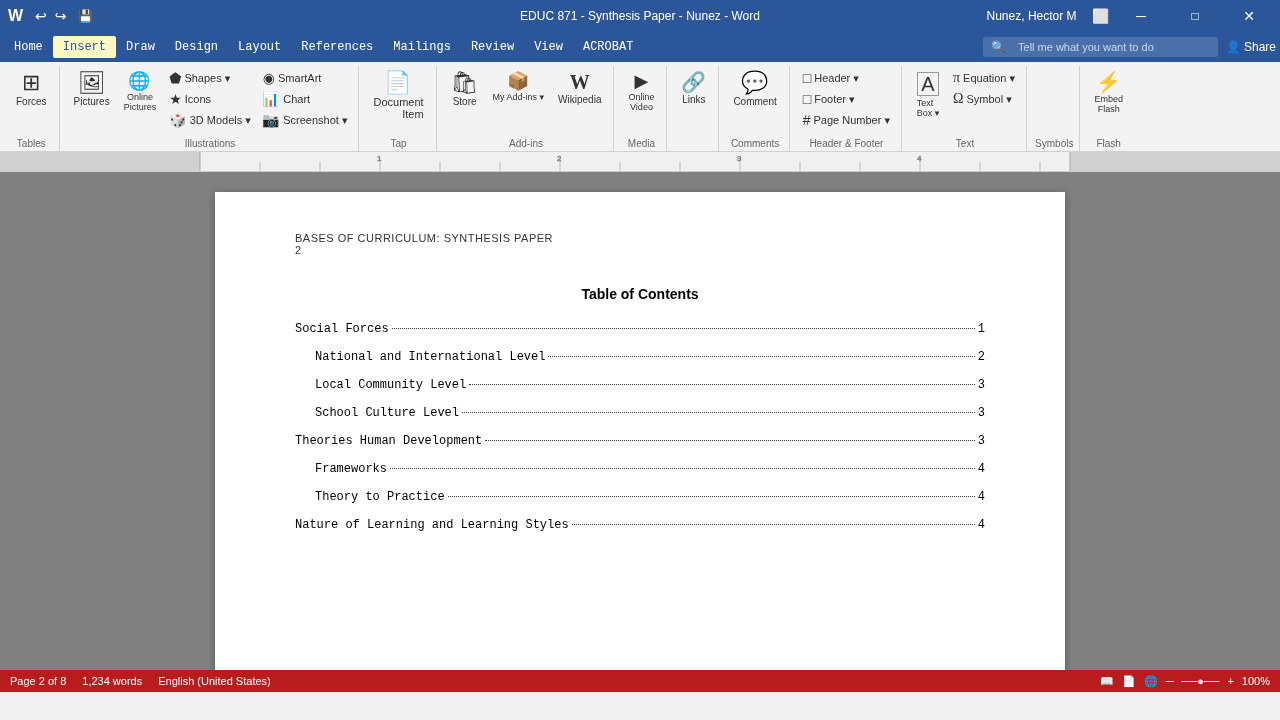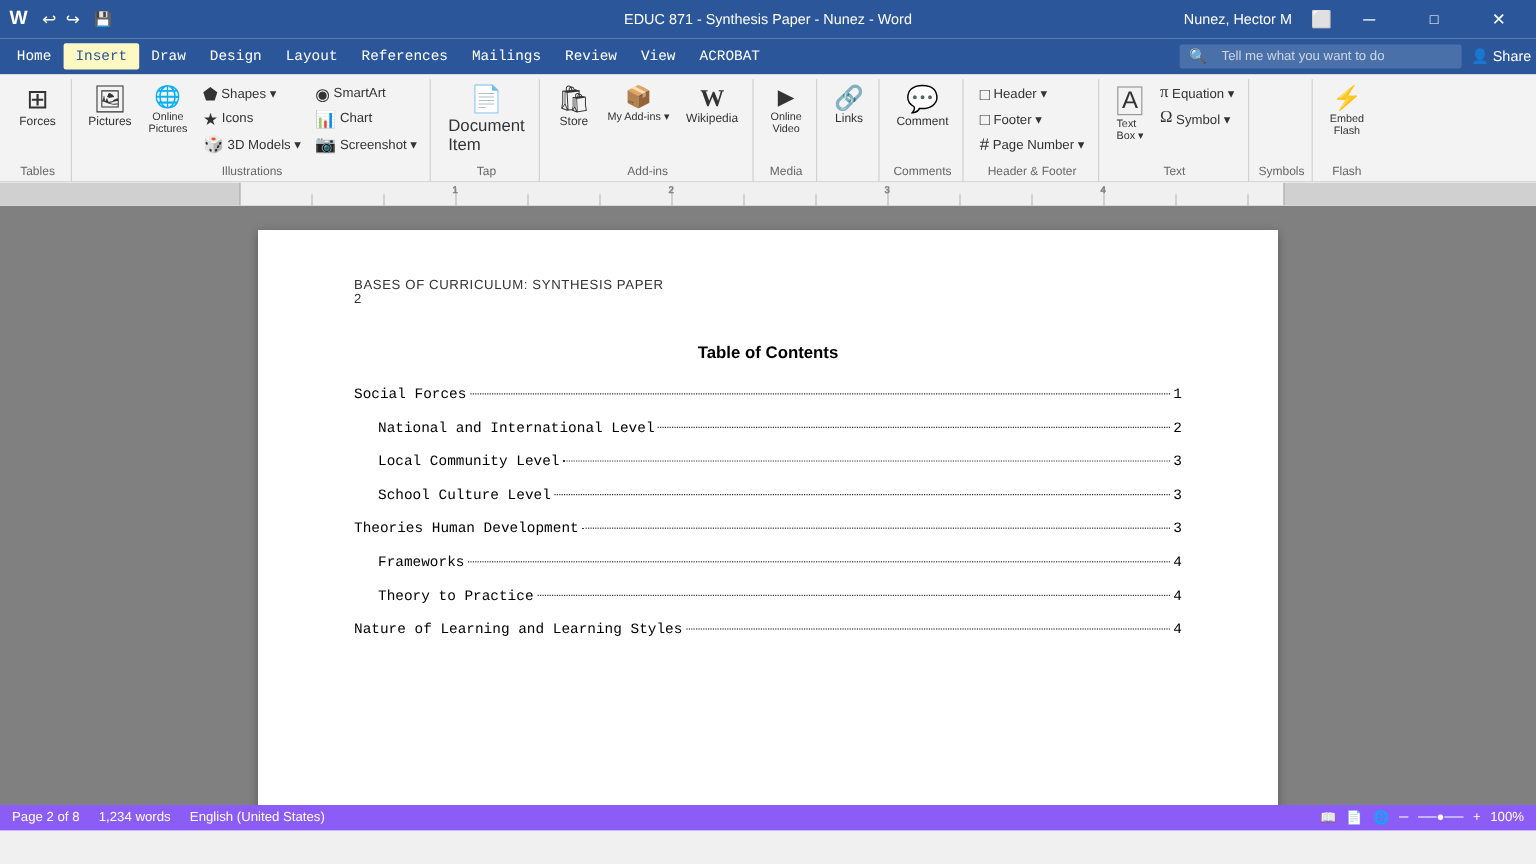--- a/index.html
+++ b/index.html
@@ -177,21 +177,21 @@
       min-width: 20px;
       position: relative;
       top: -3px;
     }
     .toc-entry .toc-text { white-space: nowrap; }
     .toc-entry .toc-page { white-space: nowrap; }
 
     
     .status-bar {
       height: 22px;
-      background: #8b5cf6;
+      background: #b91c1c;
       display: flex;
       align-items: center;
       padding: 0 10px;
       color: white;
       font-size: 11px;
       justify-content: space-between;
     }
 
     .main-container {
       display: flex;
@@ -290,21 +290,21 @@
         </div>
       </div>
     </div>
     <div class="ribbon-group-label">Illustrations</div>
   </div>
 
   <div class="ribbon-group">
     <div class="ribbon-items">
       <div class="ribbon-btn">
         <span class="icon">📄</span>
-        <span style="font-size:14px;text-align:left;">Document<br>Item</span>
+        <span style="font-size:11px;text-align:right;">Document<br>Item</span>
       </div>
     </div>
     <div class="ribbon-group-label">Tap</div>
   </div>
 
   <div class="ribbon-group">
     <div class="ribbon-items">
       <div class="ribbon-btn">
         <span class="icon">🛍</span>
         <span>Store</span>

